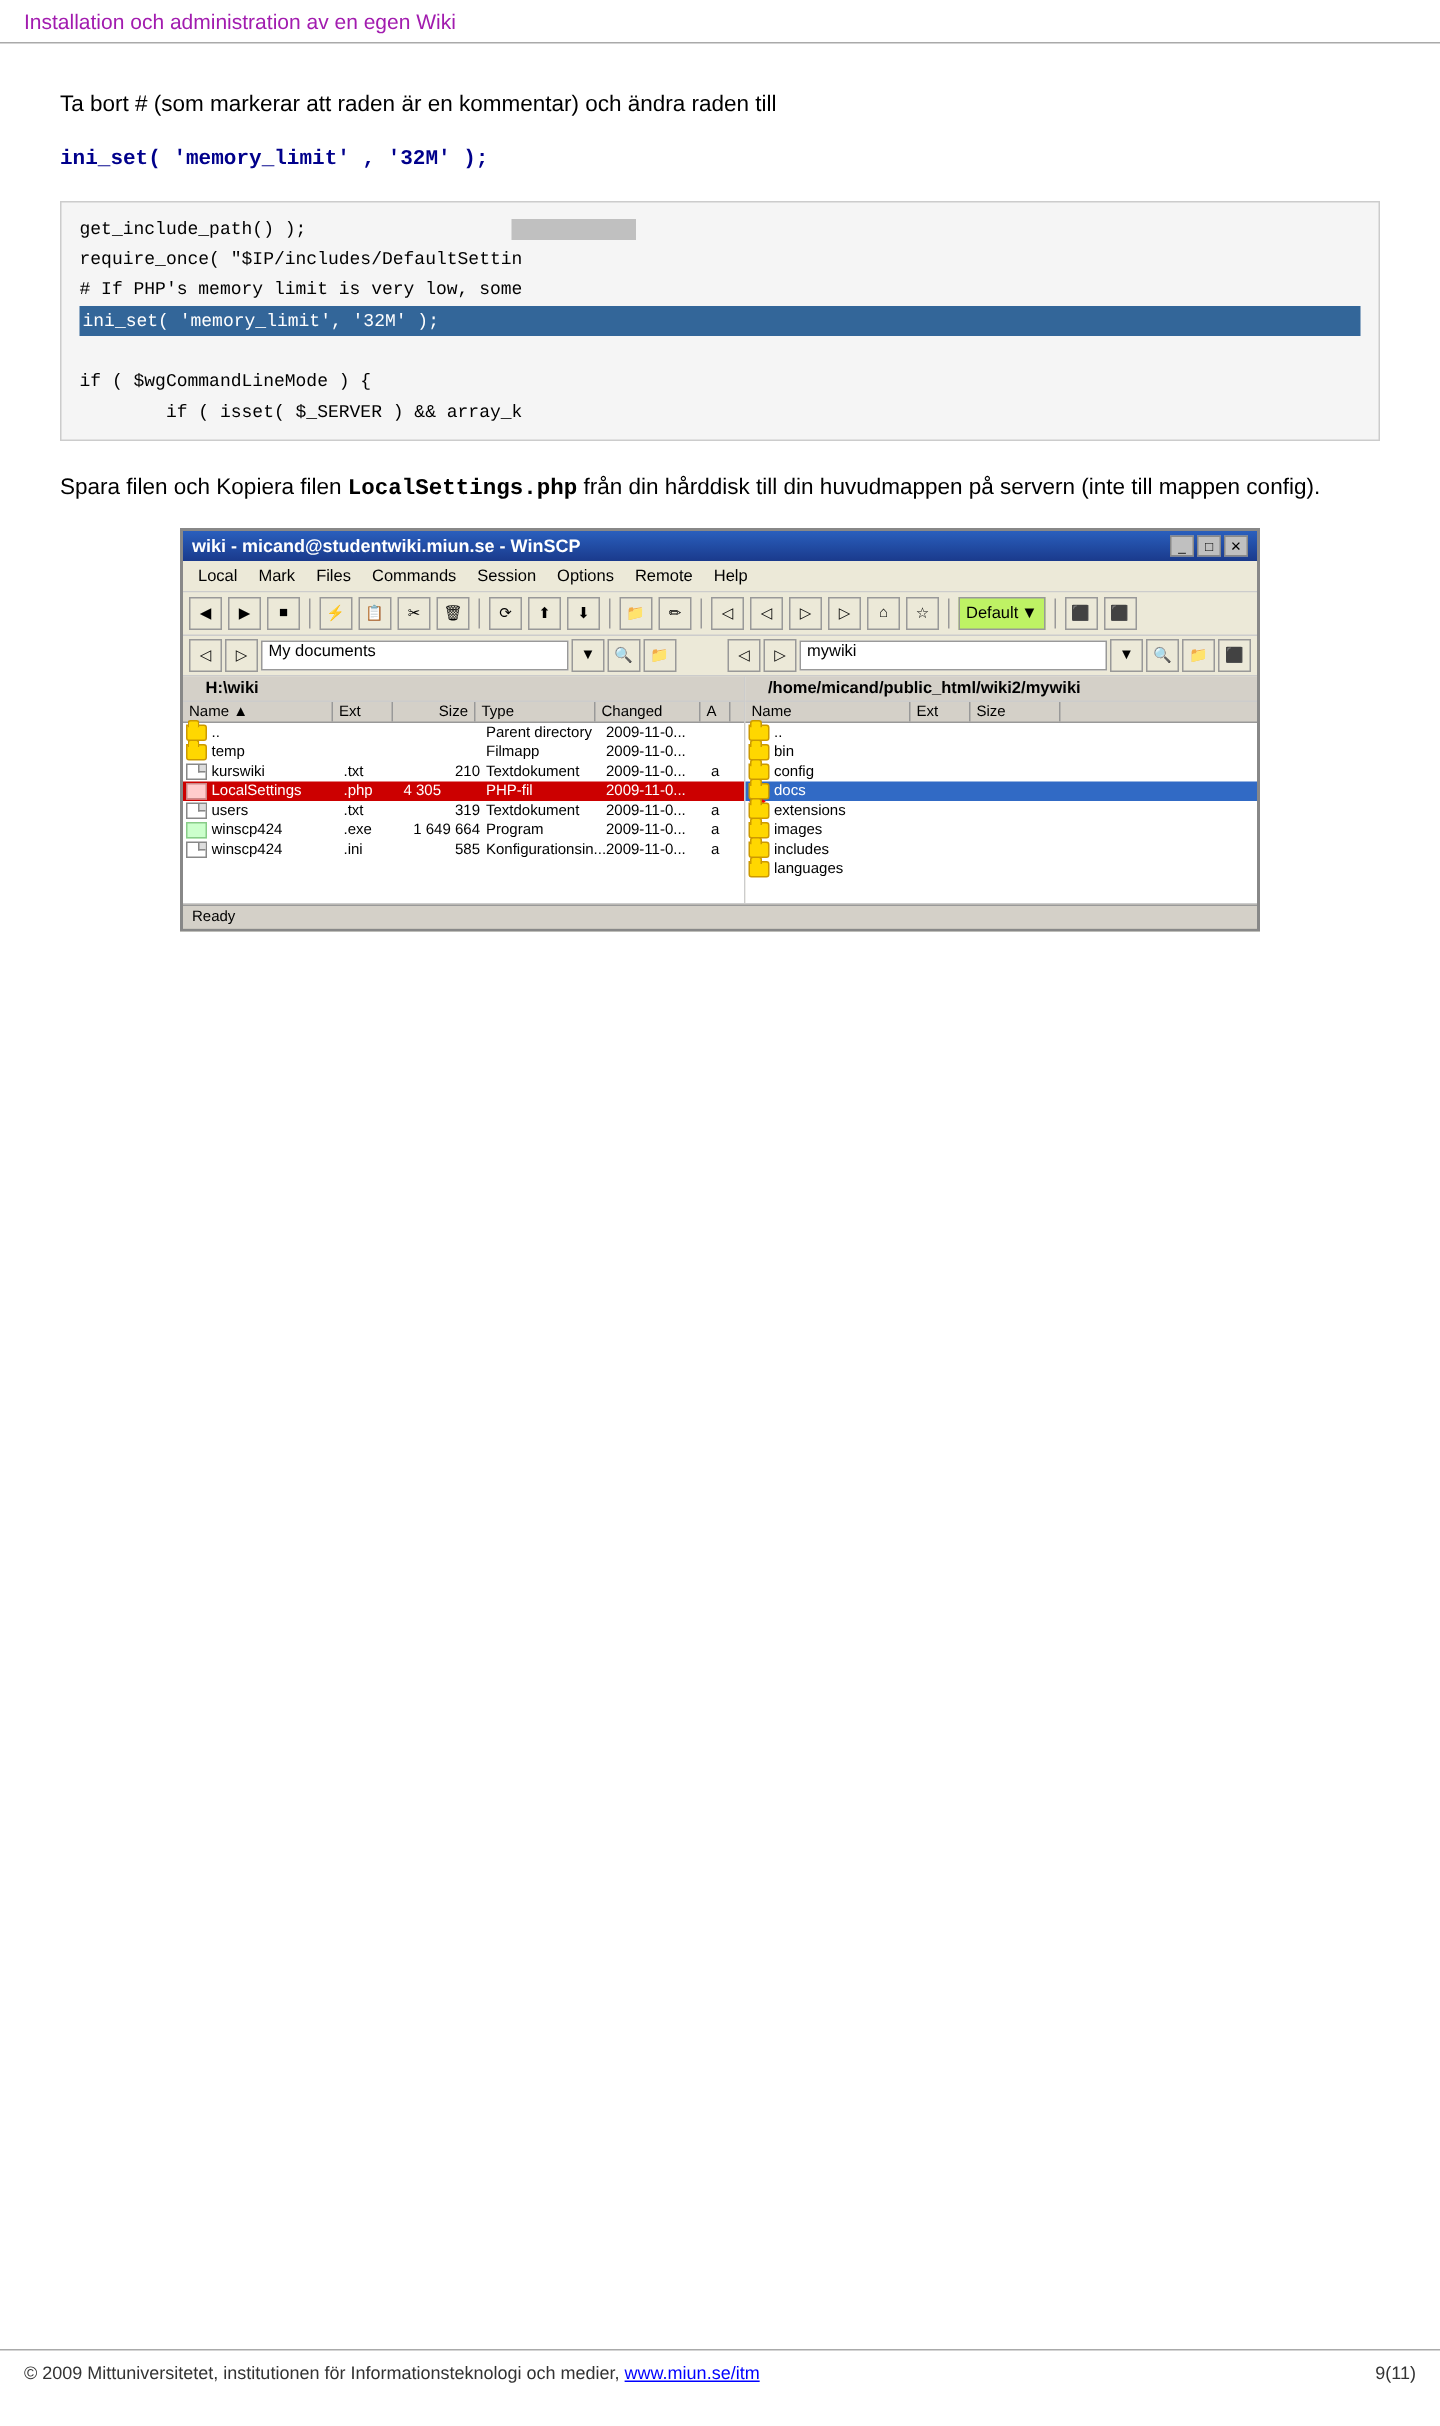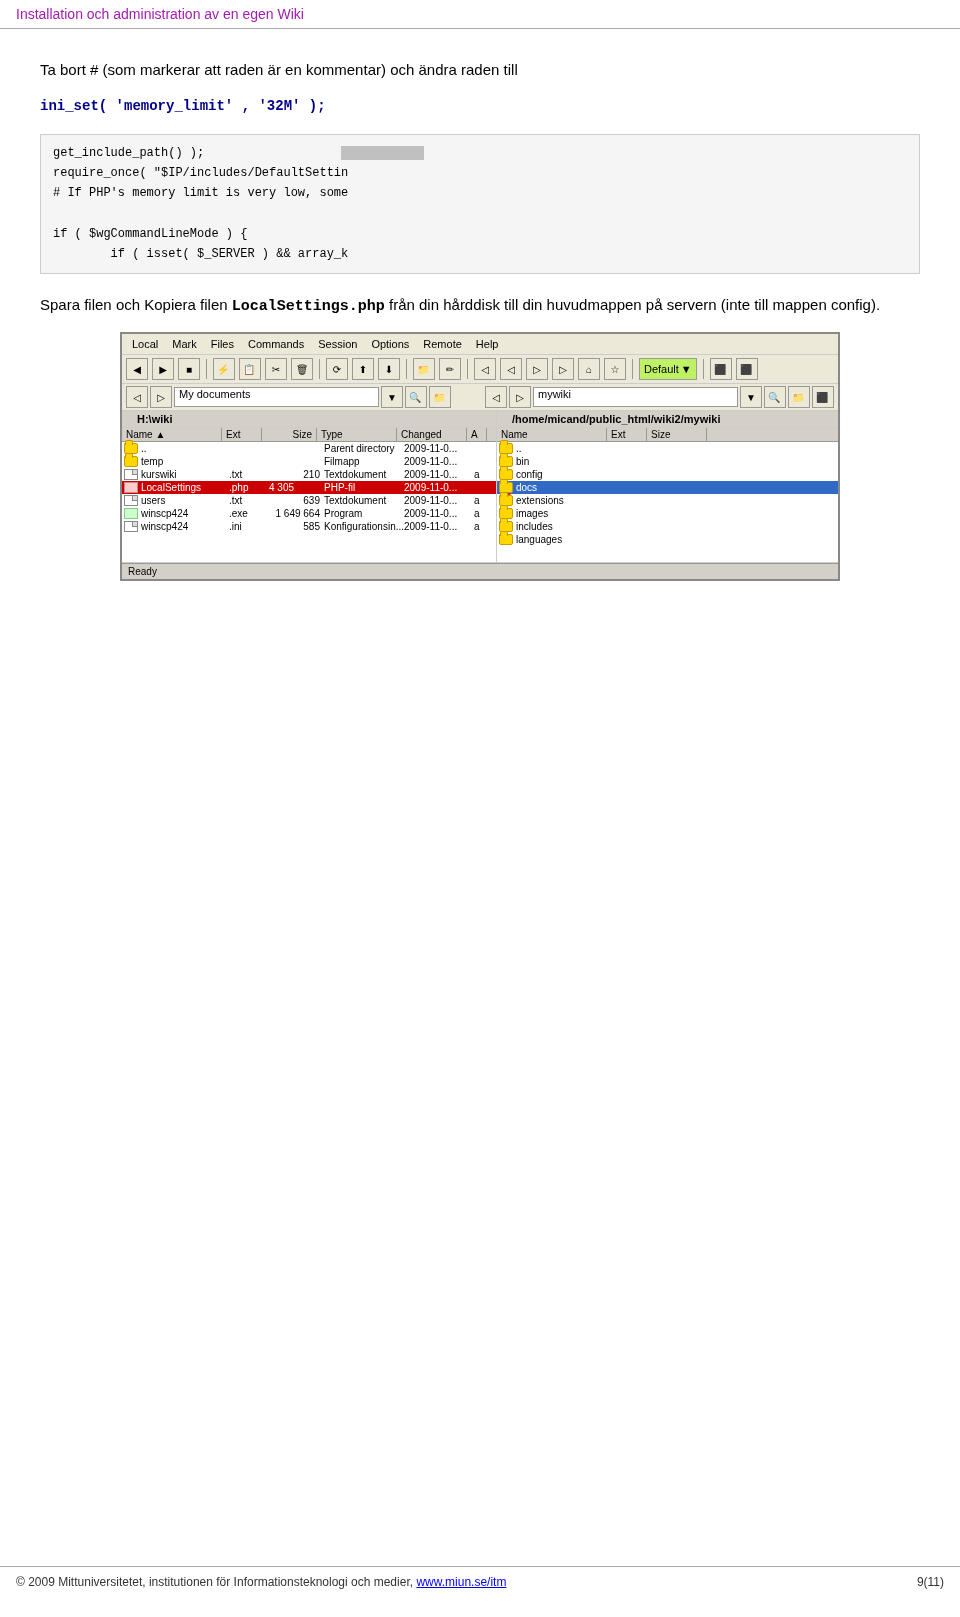--- a/index.html
+++ b/index.html
@@ -356,31 +356,40 @@
   </p>
 
   <p style="font-family:'Courier New',monospace; font-size:14px; font-weight:bold; margin-bottom:20px; color:#00008b;">
     <span>ini_set( 'memory_limit' , '32M' );</span>
   </p>
 
   <div class="code-image">
     <span class="line">get_include_path() );&nbsp;&nbsp;&nbsp;&nbsp;&nbsp;&nbsp;&nbsp;&nbsp;&nbsp;&nbsp;&nbsp;&nbsp;&nbsp;&nbsp;&nbsp;&nbsp;&nbsp;&nbsp; <span style="background:#c0c0c0; padding:0 20px;">&nbsp;&nbsp;&nbsp;&nbsp;&nbsp;&nbsp;</span></span>
     <span class="line">require_once( "$IP/includes/DefaultSettin</span>
     <span class="line"># If PHP's memory limit is very low, some</span>
+    <span class="hl">ini_set( 'memory_limit', '32M' );</span>
     <span class="line">&nbsp;</span>
     <span class="line">if ( $wgCommandLineMode ) {</span>
     <span class="line">&nbsp;&nbsp;&nbsp;&nbsp;&nbsp;&nbsp;&nbsp;&nbsp;if ( isset( $_SERVER ) &amp;&amp; array_k</span>
   </div>
 
   <p class="copy-instruction">
     <span>Spara filen och Kopiera filen </span><strong class="bold-code">LocalSettings.php</strong><span> från din hårddisk till din huvudmappen på servern (inte till mappen config).</span>
   </p>
 
   <div class="winscp-window">
 
+    <div class="winscp-title-bar">
+      <span class="winscp-title-text">wiki - micand@studentwiki.miun.se - WinSCP</span>
+      <div class="winscp-title-buttons">
+        <div class="winscp-title-btn">_</div>
+        <div class="winscp-title-btn">□</div>
+        <div class="winscp-title-btn">✕</div>
+      </div>
+    </div>
 
     <div class="winscp-menubar">
       <span class="winscp-menu-item">Local</span>
       <span class="winscp-menu-item">Mark</span>
       <span class="winscp-menu-item">Files</span>
       <span class="winscp-menu-item">Commands</span>
       <span class="winscp-menu-item">Session</span>
       <span class="winscp-menu-item">Options</span>
       <span class="winscp-menu-item">Remote</span>
       <span class="winscp-menu-item">Help</span>
@@ -490,21 +499,21 @@
             <span class="file-type">PHP-fil</span>
             <span class="file-changed">2009-11-0...</span>
             <span class="file-attr"></span>
             <span class="red-arrow" style="position:absolute;right:-18px;color:red;font-size:18px;top:0;">→</span>
           </div>
 
           <div class="file-row">
             <span class="fi fi-doc"></span>
             <span class="file-name">users</span>
             <span class="file-ext">.txt</span>
-            <span class="file-size" style="text-align:right;padding-right:4px;">639</span>
+            <span class="file-size" style="text-align:right;padding-right:4px;">319</span>
             <span class="file-type">Textdokument</span>
             <span class="file-changed">2009-11-0...</span>
             <span class="file-attr">a</span>
           </div>
 
           <div class="file-row">
             <span class="fi fi-exe"></span>
             <span class="file-name">winscp424</span>
             <span class="file-ext">.exe</span>
             <span class="file-size" style="text-align:right;padding-right:4px;">1 649 664</span>

